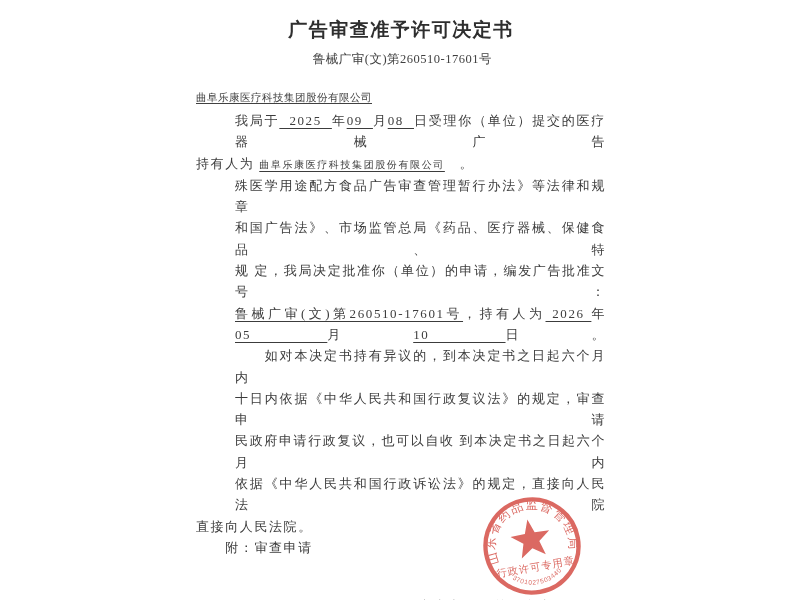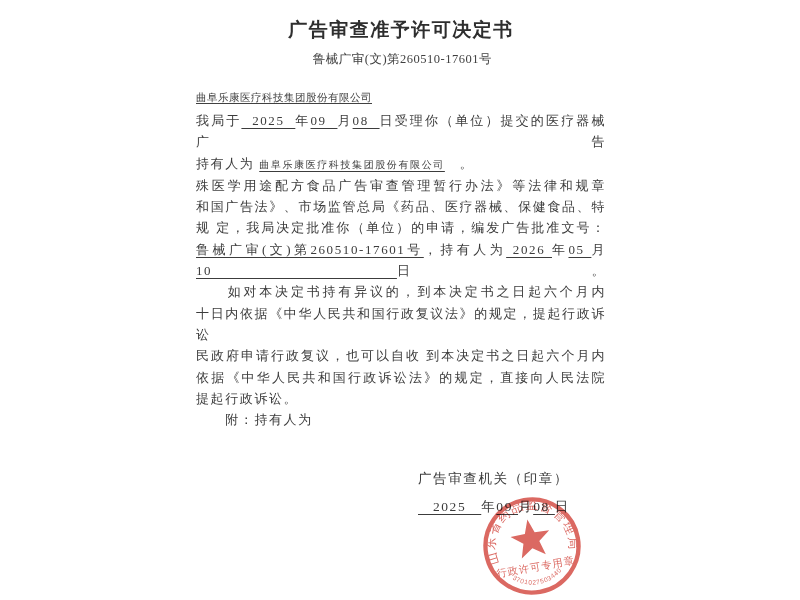--- a/index.html
+++ b/index.html
@@ -8,21 +8,21 @@
   .content{position:absolute;left:196px;top:0;width:410px;}
   .doc-title{margin:17px 0 0 0;font-size:19px;font-weight:bold;text-align:center;
              letter-spacing:1.5px;color:#2e2e2e;}
   .doc-num{margin-top:8px;font-size:12.5px;text-align:right;padding-right:114px;
            letter-spacing:0.5px;color:#3f3f3f;}
   .addressee{margin-top:23px;font-size:10.5px;letter-spacing:0.5px;
              text-decoration:underline;text-underline-offset:2px;color:#414141;
              display:inline-block;}
   .body-block{margin-top:5px;font-size:13px;line-height:21.3px;letter-spacing:1.6px;}
   .line{min-height:21.3px;}
-  .line.j{text-align:justify;text-align-last:justify;text-justify:inter-character;}
+  .line.j{text-align:justify;text-align-last:justify;text-justify:inter-character;margin-left:39px;}
   .u{text-decoration:underline;text-underline-offset:3px;}
   .s{font-size:10px;}
   .footer{margin-top:40px;font-size:13.5px;letter-spacing:1.6px;}
   .issuer{margin-left:222px;}
   .date-line{margin-left:222px;margin-top:10px;}
   .seal{position:absolute;left:470px;top:484px;width:124px;height:124px;z-index:5;
         transform:rotate(-10deg);mix-blend-mode:multiply;opacity:0.88;}
 </style>
 </head>
 <body>
@@ -35,25 +35,25 @@
       <span class="addressee">曲阜乐康医疗科技集团股份有限公司</span>
     </div>
     <div class="body-block" id="body-block">
         <div class="line j"><span>我局于</span><span class="u">&nbsp;&nbsp;2025&nbsp;&nbsp;</span><span>年</span><span class="u">09&nbsp;&nbsp;</span><span>月</span><span class="u">08&nbsp;&nbsp;</span><span>日受理你（单位）提交的医疗器械广告</span></div>
         <div class="line"><span>持有人为&nbsp;</span><span class="u s">曲阜乐康医疗科技集团股份有限公司</span><span>　。</span></div>
         <div class="line j"><span>殊医学用途配方食品广告审查管理暂行办法》等法律和规章</span></div>
         <div class="line j"><span>和国广告法》、市场监管总局《药品、医疗器械、保健食品、特</span></div>
         <div class="line j"><span>规&nbsp;定，我局决定批准你（单位）的申请，编发广告批准文号：</span></div>
         <div class="line j"><span class="u">鲁械广审(文)第260510-17601号</span><span>，持有人为</span><span class="u">&nbsp;2026&nbsp;</span><span>年</span><span class="u">05&nbsp;</span><span>月</span><span class="u">10&nbsp;</span><span>日。</span></div>
         <div class="line j"><span>　　如对本决定书持有异议的，到本决定书之日起六个月内</span></div>
-        <div class="line j"><span>十日内依据《中华人民共和国行政复议法》的规定，提起行政诉讼</span></div>
+        <div class="line j"><span>十日内依据《中华人民共和国行政复议法》的规定，审查申请</span></div>
         <div class="line j"><span>民政府申请行政复议，也可以自收&nbsp;到本决定书之日起六个月内</span></div>
         <div class="line j"><span>依据《中华人民共和国行政诉讼法》的规定，直接向人民法院</span></div>
-        <div class="line"><span>提起行政诉讼。</span></div>
-        <div class="line"><span>　　附：持有人为</span></div>
+        <div class="line"><span>直接向人民法院。</span></div>
+        <div class="line"><span>　　附：审查申请</span></div>
       </div>
     <div class="footer">
       <div class="issuer">广告审查机关（印章）</div>
       <div class="date-line" id="date-line"><span class="u">&nbsp;&nbsp;&nbsp;2025&nbsp;&nbsp;&nbsp;</span><span>年</span><span class="u">09&nbsp;</span><span>月</span><span class="u">08&nbsp;</span><span>日</span></div>
     </div>
   </div>
 
   <svg class="seal" viewBox="0 0 120 120">
     <g id="seal-group" fill="#d6544c" stroke="none">
       <circle cx="60" cy="60" r="45" fill="none" stroke="#d6544c" stroke-width="4.2"></circle>

